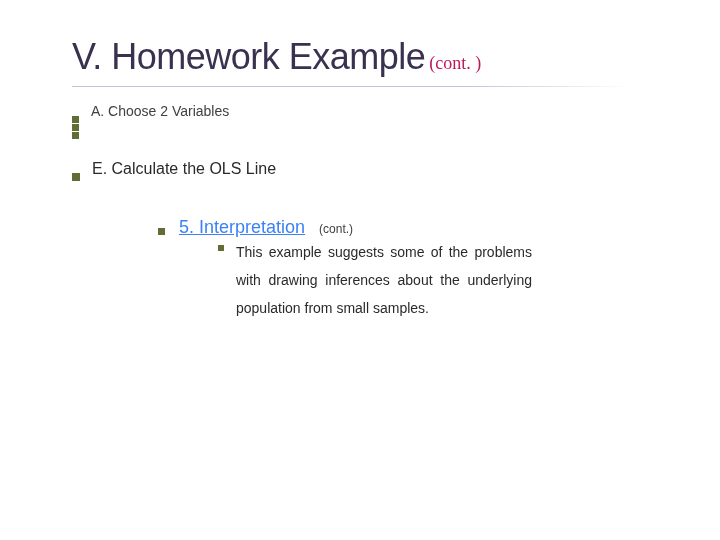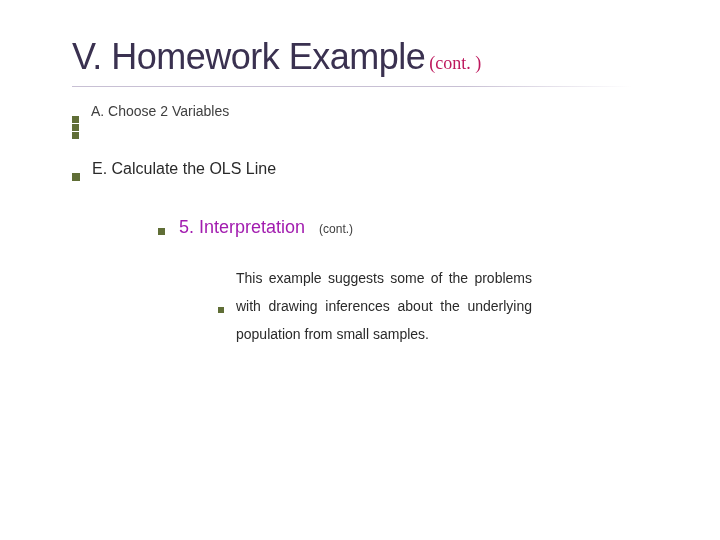--- a/index.html
+++ b/index.html
@@ -84,32 +84,32 @@
     width: 7px;
     height: 7px;
     background: #606e36;
     flex: 0 0 auto;
     position: relative;
     top: 2px;
   }
   .sub1 .label {
     font-family: Tahoma, Verdana, sans-serif;
     font-size: 18px;
-    color: #a21caf;
+    color: #3b82f6;
+    text-decoration: underline;
   }
   .sub1 .small {
     font-size: 12px;
     color: #404040;
     text-align: center;
   }
   .sub2 {
-    margin-top: 26px;
     margin-left: 146px;
     display: flex;
-    align-items: center;
+    align-items: flex-start;
     gap: 12px;
   }
   .sub2 .bullet {
     width: 6px;
     height: 6px;
     background: #606e36;
     flex: 0 0 auto;
     margin-top: 7px;
   }
   .sub2 .body {

